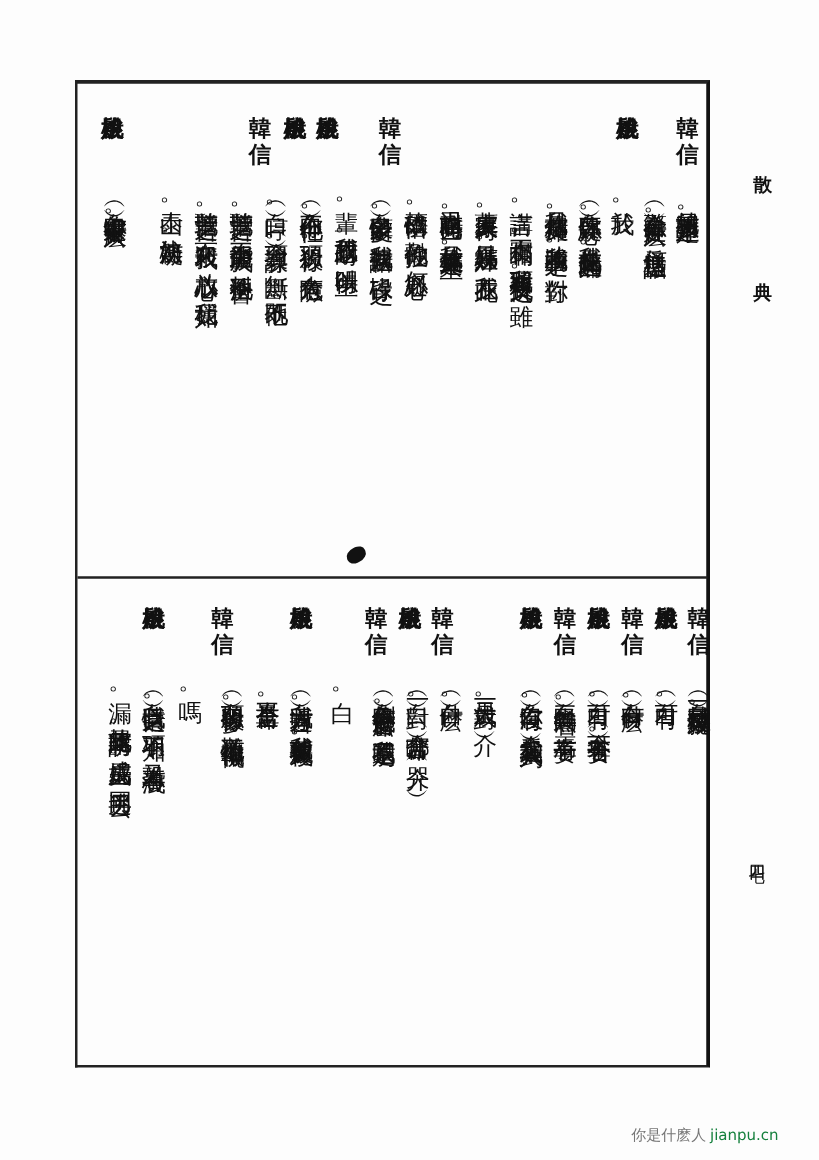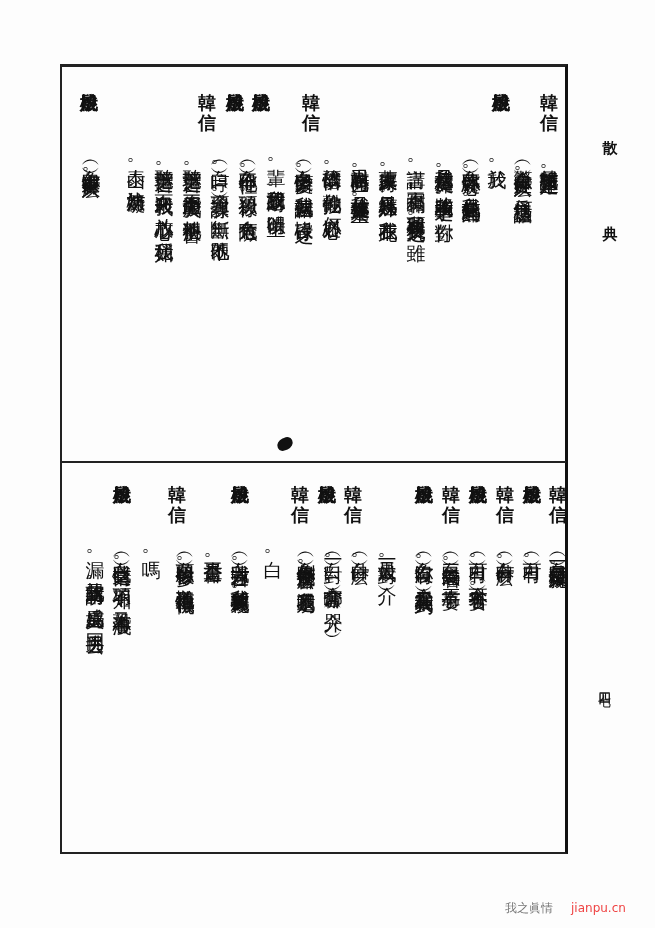--- a/index.html
+++ b/index.html
@@ -49,21 +49,21 @@
       font-size: 13px; line-height: 16px; letter-spacing: -1px;
     }
     .blot {
       position: absolute; left: 277px; top: 438px; width: 16px; height: 12px;
       background: #111; border-radius: 50% 40% 50% 40%; transform: rotate(-25deg);
     }
     .watermark {
       position: absolute; left: 505px; top: 900px;
       font-family: "DejaVu Sans", sans-serif; font-size: 12px; color: #777;
     }
-    .watermark .url { color: #ef4444; margin-left: 18px; }
+    .watermark .url { color: #15803d; margin-left: 3px; }
   </style>
 </head>
 <body>
 
 <div class="frame"></div>
 <div class="divider"></div>
 
 <div class="header-char" style="left:600px; top:128px;">散</div>
 <div class="header-char" style="left:600px; top:214px;">典</div>
 <div class="page-num">七四四</div>
@@ -141,14 +141,14 @@
   <div class="speaker spaced" style="left:166px; top:470px;">韓信</div>
   <div class="col" style="left:174px; top:546px;">（白）項羽殺你爹。難道他不怕你報仇</div>
   <div class="col" style="left:140px; top:546px;">嗎。</div>
 
   <div class="speaker" style="left:111px; top:470px;">殷桃娘</div>
   <div class="col" style="left:111px; top:546px;">（白）我之眞情。項羽不知。又恐事有洩</div>
   <div class="col" style="left:84px; top:546px;">漏。故此尋訪將軍。成爲夫婦。一同逃去另</div>
 </div>
 
 <div class="watermark">
-  <span>我之眞情</span><span class="url">jianpu.cn</span>
+  <span>你是什麽人</span><span class="url">jianpu.cn</span>
 </div>
 
 </body></html>

